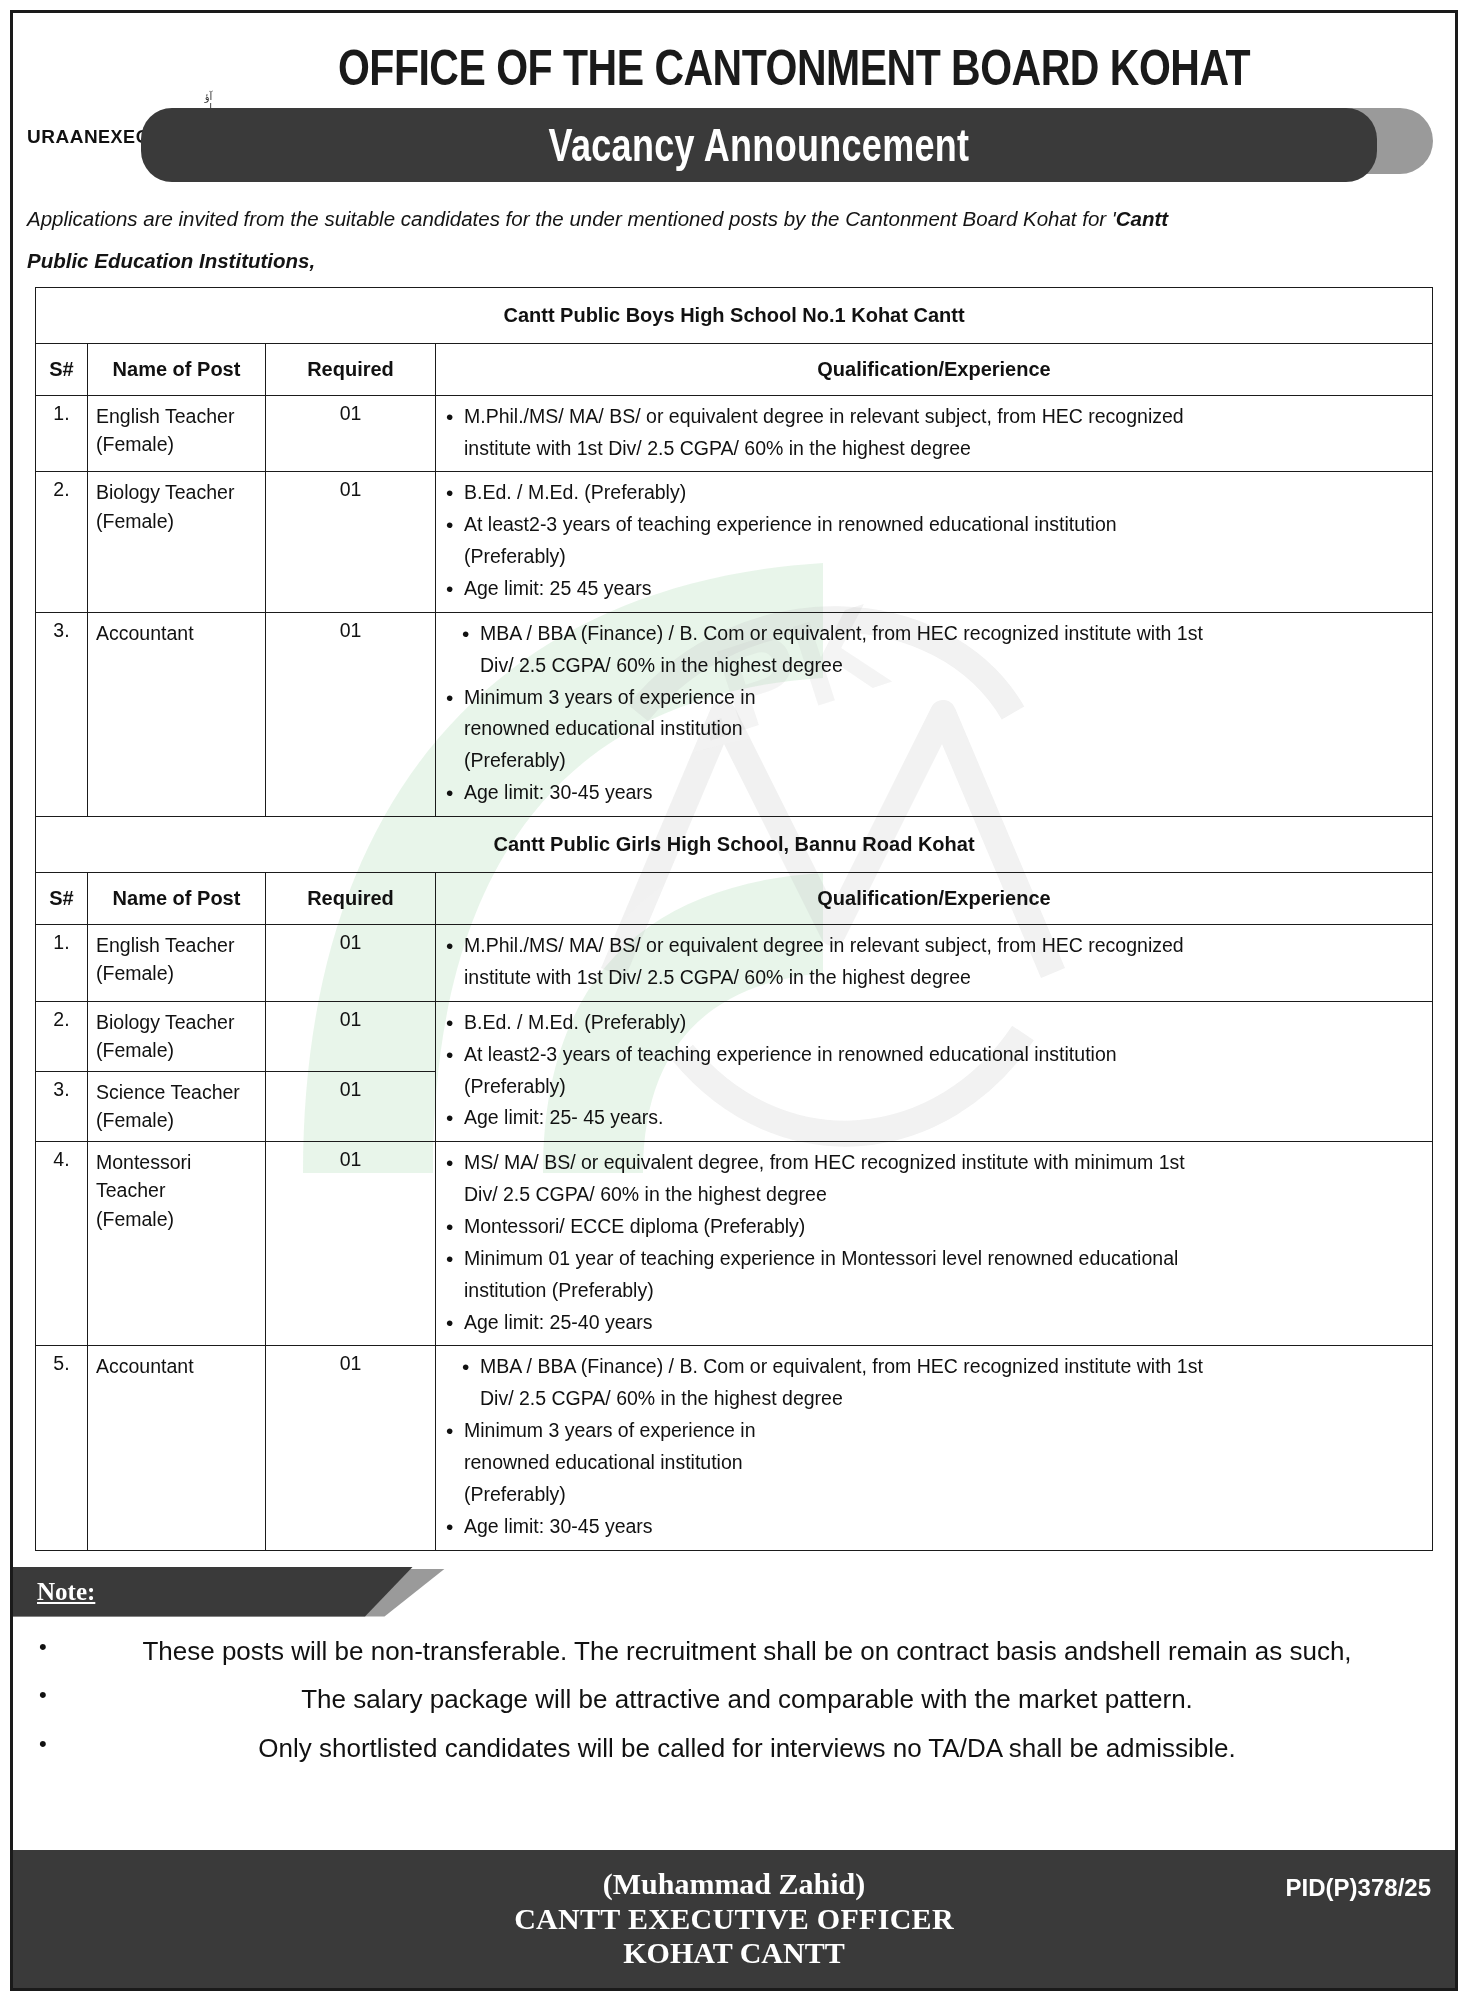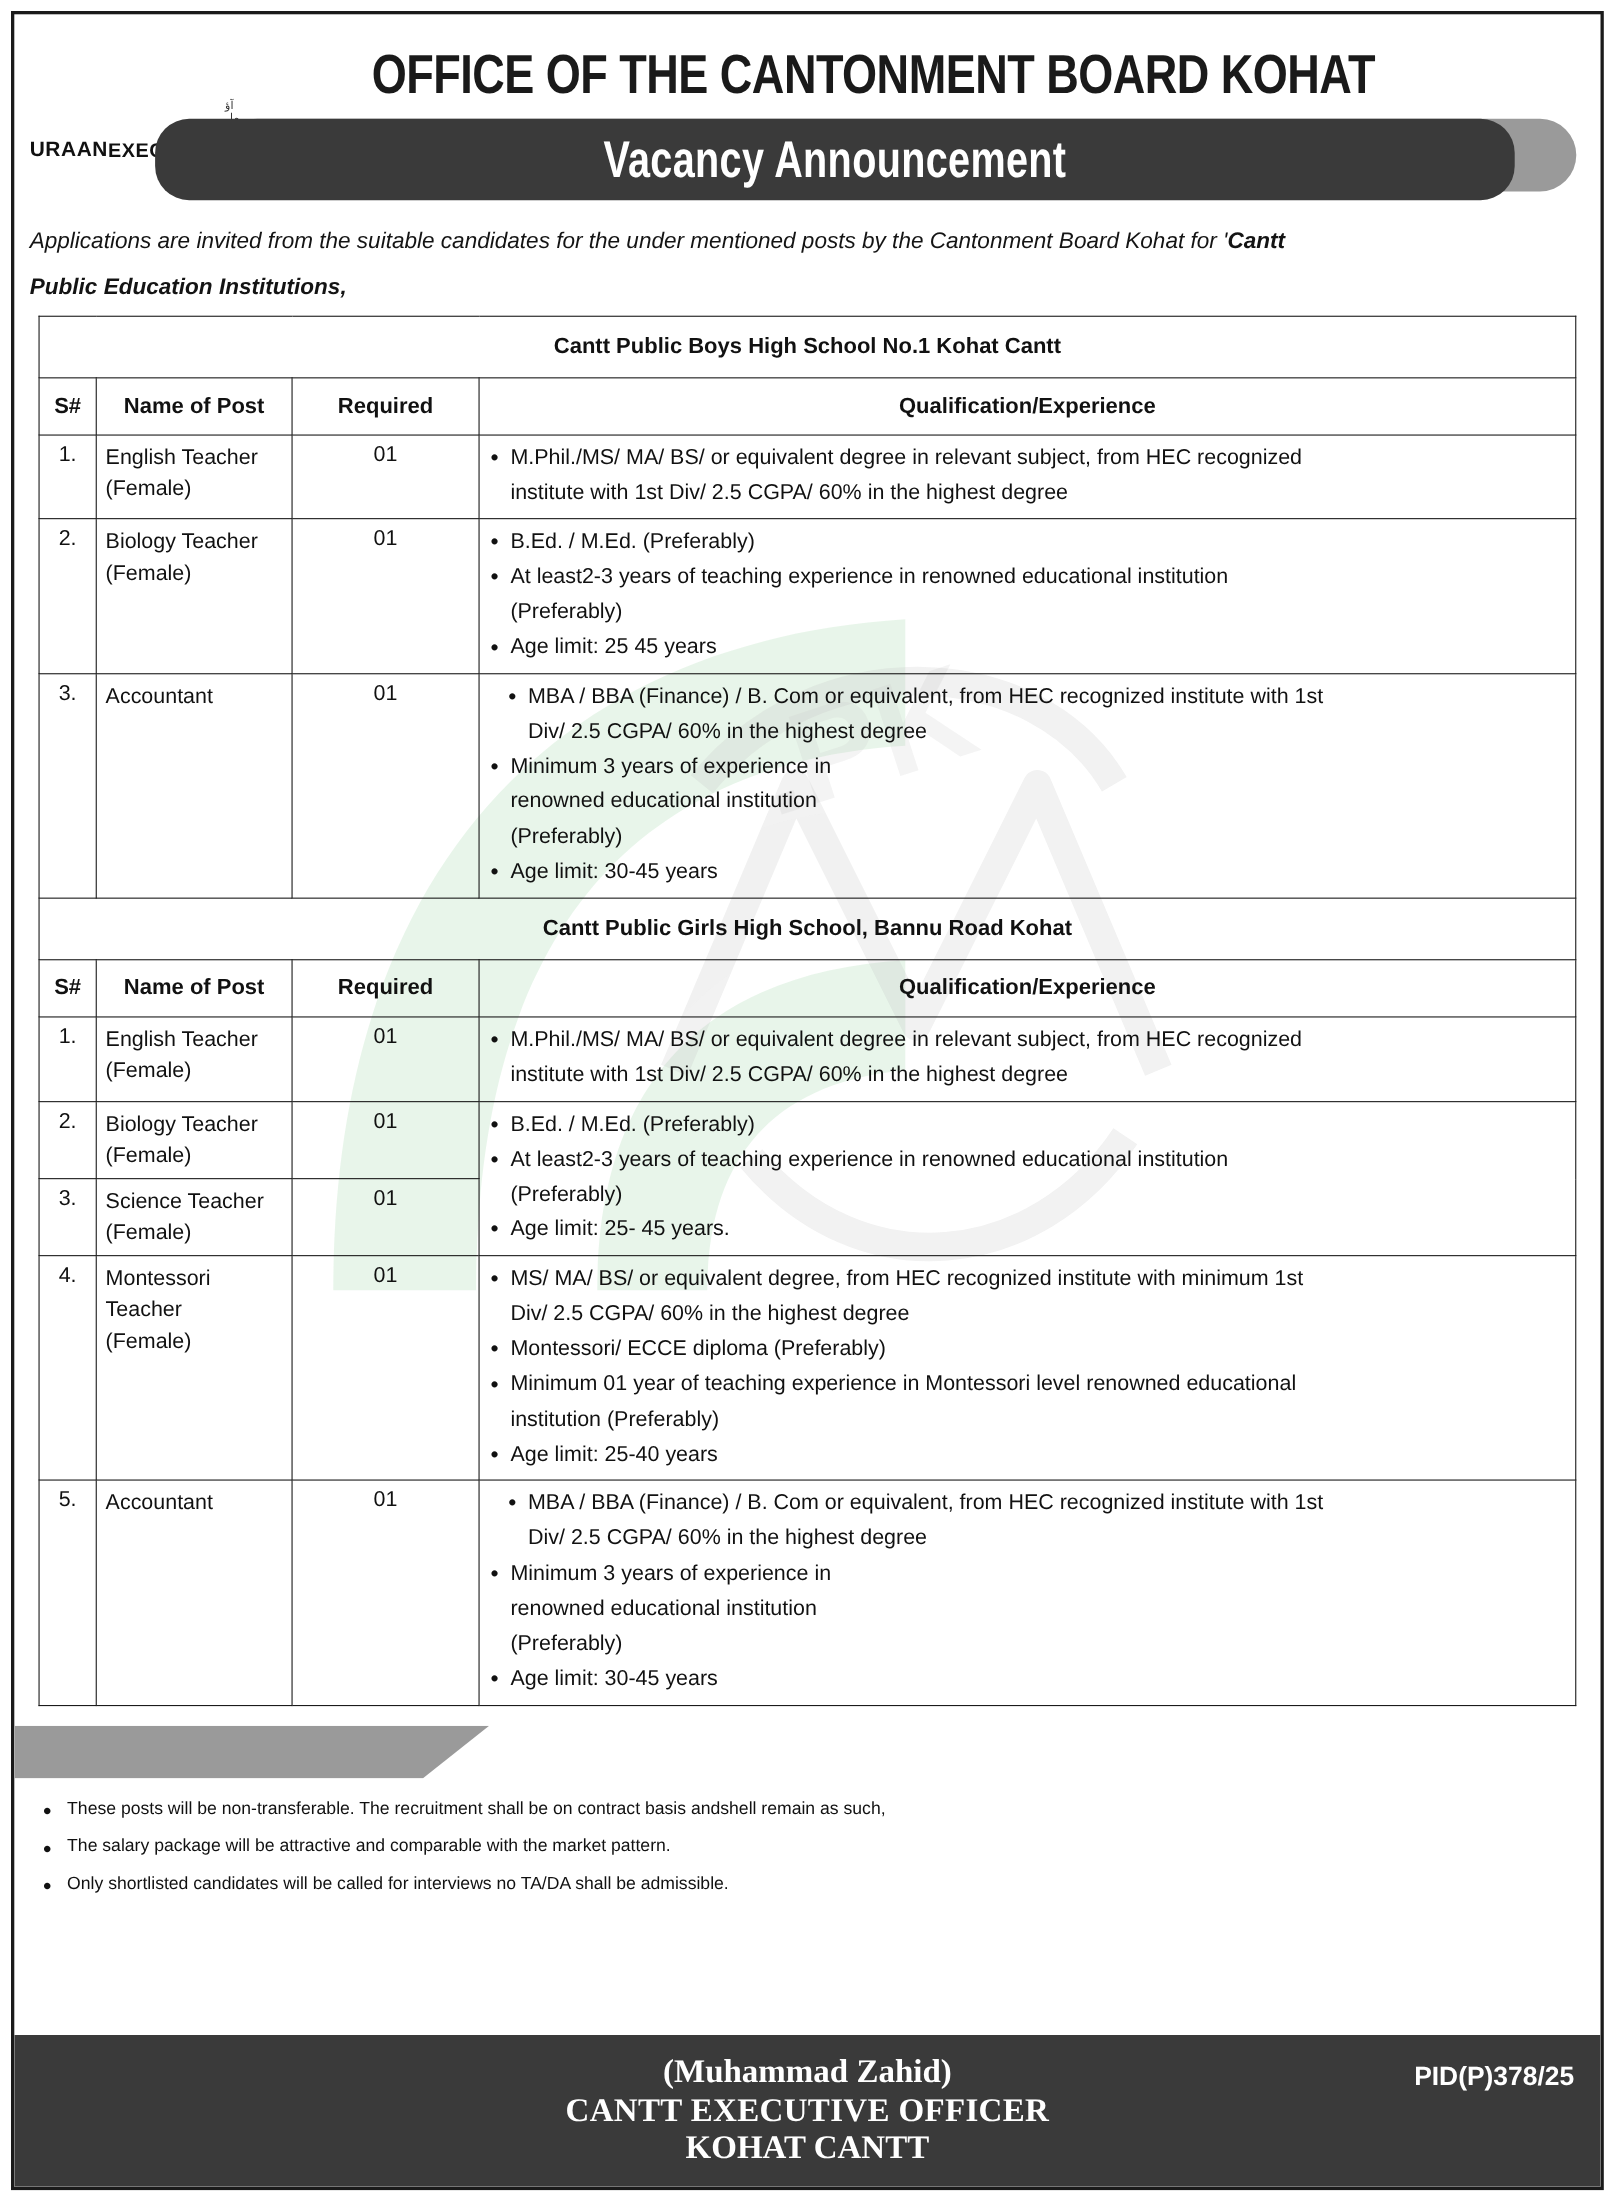--- a/index.html
+++ b/index.html
@@ -153,21 +153,21 @@
   .note-label {
     color:#fff; font-weight:bold; font-size:25px; margin-left:24px;
     text-decoration:underline; font-family:"Liberation Serif", serif;
   }
 
   .notes {
     margin:14px 22px 0 22px; position:relative; z-index:2;
   }
   .notes li {
     position:relative; padding-left:26px; margin-bottom:11px;
-    font-size:16px; line-height:1.45; list-style:none;
+    font-size:26px; line-height:1.45; list-style:none;text-align:center;
   }
   .notes li::before {
     content:"\2022"; position:absolute; left:4px; top:-2px; font-size:22px;
   }
   .notes { padding:0; }
   .notes b { font-weight:bold; }
   .link { color:#2f6fa8; text-decoration:underline; }
 
   
   .footer {
@@ -391,20 +391,23 @@
               <li class="nobul">(Preferably)</li>
               <li>Age limit: 30-45 years</li>
             </ul>
           </td>
       </tr>
     </tbody>
   </table>
 
   <div class="note-wrap">
     <div class="note-grey"></div>
+    <div class="note-dark">
+      <span class="note-label">Note:</span>
+    </div>
   </div>
 
   <ul class="notes">
     <li>These posts will be non-transferable. The recruitment shall be on contract basis andshell remain as such,</li>
     <li>The salary package will be attractive and comparable with the market pattern.</li>
     <li>Only shortlisted candidates will be called for interviews no TA/DA shall be admissible.</li>
   </ul>
 
   <div class="footer">
     <div class="footer-inner">

